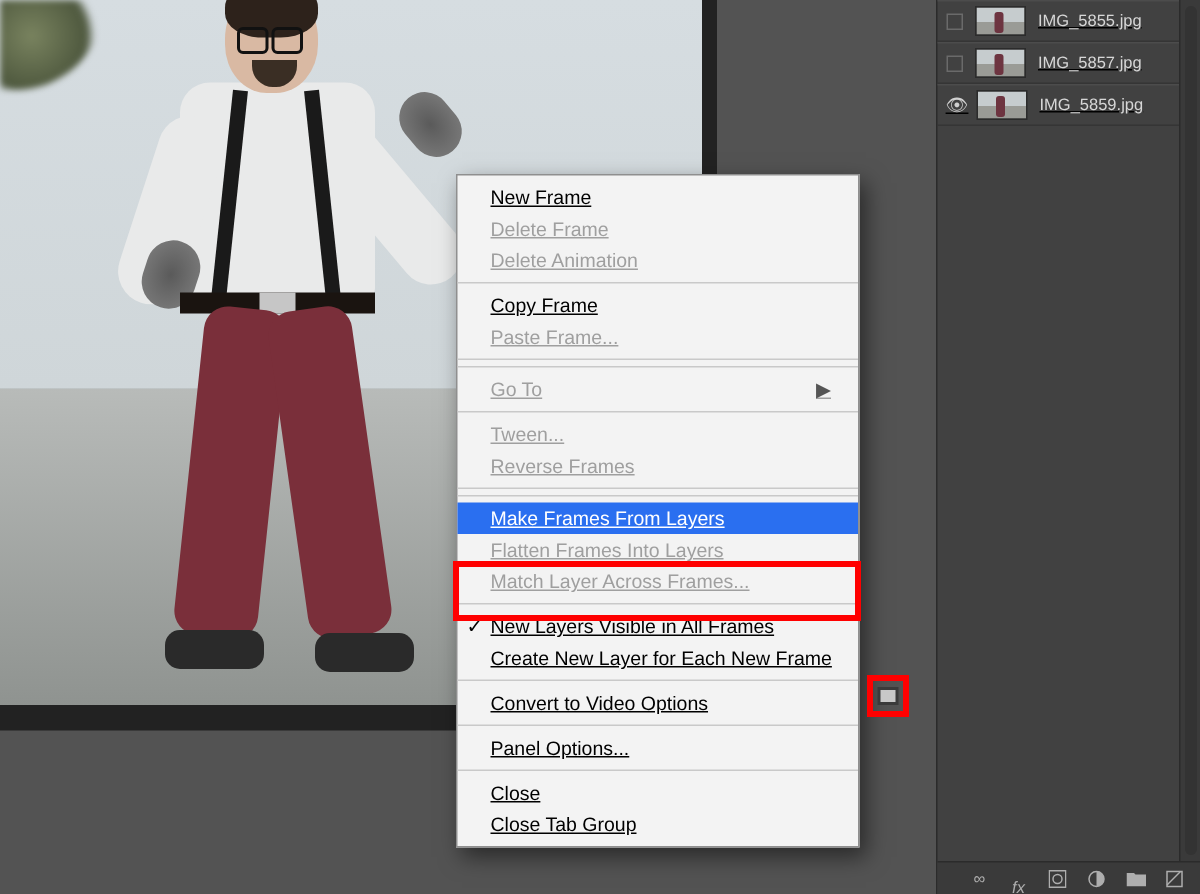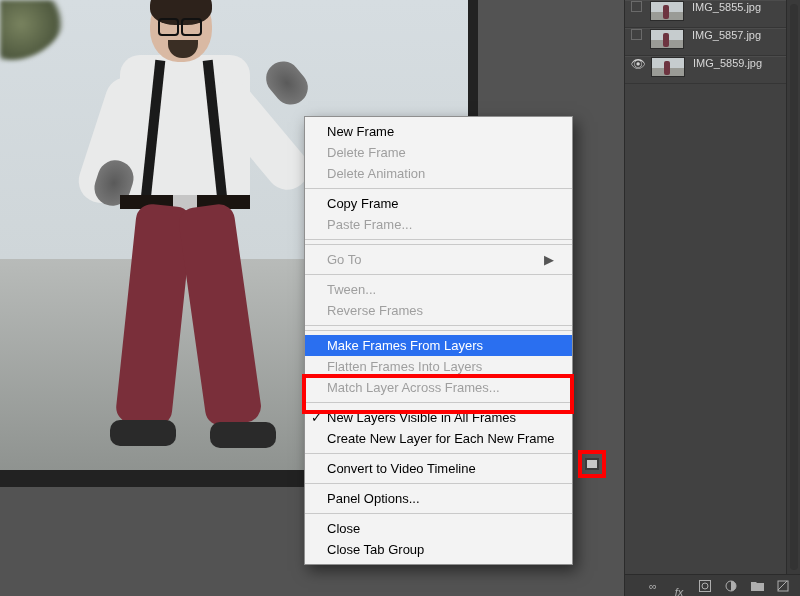--- a/index.html
+++ b/index.html
@@ -31,39 +31,39 @@
   .armR{position:absolute; left:168px; top:70px; width:42px; height:130px; background:#e9eaea; border-radius:22px; transform: rotate(-40deg);}
   .tatL{position:absolute; left:26px; top:160px; width:36px; height:46px; background: radial-gradient(#5a5a5a,#808080); border-radius:18px; transform: rotate(18deg);}
   .tatR{position:absolute; left:200px; top:60px; width:34px; height:46px; background: radial-gradient(#5a5a5a,#808080); border-radius:18px; transform: rotate(-40deg);}
   .legL,.legR{position:absolute; top:205px; width:56px; height:220px; background:#7a2f3a; border-radius:16px;}
   .legL{left:56px; transform: rotate(6deg);} .legR{left:122px; transform: rotate(-8deg);}
   .shoeL,.shoeR{position:absolute; width:66px; height:26px; background:#2a2a2a; border-radius:10px;}
   .shoeL{left:40px; top:420px;} .shoeR{left:140px; top:422px;}
 
   
   .ctx { position: absolute; left: 304px; top: 116px; width: 269px; background: #f3f3f3; border: 1px solid #8f8f8f; box-shadow: 4px 6px 14px rgba(0,0,0,0.5); font-size: 13px; color: #000; padding: 4px 0; }
-  .ctx .item { padding: 3px 18px 3px 22px; white-space: nowrap; display:flex; align-items:center; justify-content:space-between; }
+  .ctx .item { padding: 3px 18px 3px 22px; white-space: nowrap; display:flex; align-items:center; justify-content:space-between;text-decoration:underline; }
   .ctx .item.disabled { color: #9f9f9f; }
   .ctx .sep { height: 1px; background: #c9c9c9; margin: 4px 0; }
   .ctx .item.sel { background: #2a6ff0; color: #fff; }
   .ctx .check::before { content: "✓"; position: absolute; margin-left: -16px; }
   .ctx .arrow { color:#555; }
 
   
   .redbox { position: absolute; border: 4px solid #ff0000; pointer-events: none; }
   .red1 { left: 302px; top: 374px; width: 272px; height: 40px; }
   .red2 { left: 578px; top: 450px; width: 28px; height: 28px; }
 
   
   .ham { position:absolute; left:585px; top:458px; width:14px; height:12px; background:#3a3a3a; display:flex; flex-direction:column; justify-content:space-between; padding:2px 2px;}
   .ham span{display:block; height:1.5px; background:#c8c8c8;}
 
   
   .panel { position:absolute; right:0; top:0; width:176px; height:596px; background:#414141; border-left:1px solid #2b2b2b; }
-  .layer { display:flex; align-items:flex-start; height:28px; padding:0 6px 0 6px; border-bottom:1px solid #353535; border-top:1px solid #4c4c4c; }
+  .layer { display:flex; align-items:center; height:28px; padding:0 6px 0 6px; border-bottom:1px solid #353535; border-top:1px solid #4c4c4c;text-decoration:underline; }
   .vis { width:14px; height:14px; margin-right:6px; display:flex; align-items:center; justify-content:center; color:#d0d0d0; font-size:12px;}
   .visbox { width:11px; height:11px; border:1px solid #6a6a6a; margin-right:8px;}
   .thumb { width:34px; height:20px; background: linear-gradient(#c6ccce 0 55%, #9a9b96 55% 100%); margin-right:8px; border:1px solid #2b2b2b; position:relative;}
   .thumb::after{content:"";position:absolute;left:12px;top:3px;width:6px;height:14px;background:#6d3440;border-radius:2px;}
   .lname { color:#d7d7d7; font-size:11px;}
 
   .panel-footer { position:absolute; bottom:0; left:0; right:0; height:22px; background:#3a3a3a; border-top:1px solid #2b2b2b; display:flex; align-items:center; justify-content:flex-end; gap:12px; padding:0 10px; color:#aeaeae; font-size:11px;}
   .fico { width:14px; height:14px; display:flex; align-items:center; justify-content:center; }
   .scroll { position:absolute; right:0; top:0; width:14px; height: calc(100% - 22px); background:#3a3a3a; border-left:1px solid #2b2b2b;}
   .scroll .track{position:absolute; top:4px; bottom:4px; left:3px; width:8px; background:#333; border-radius:4px;}
@@ -143,21 +143,21 @@
     </div>
   <div class="sep"></div>
   <div class="item check">
       <span>New Layers Visible in All Frames</span>
     </div>
   <div class="item">
       <span>Create New Layer for Each New Frame</span>
     </div>
   <div class="sep"></div>
   <div class="item">
-      <span>Convert to Video Timeline</span>
+      <span>Convert to Video Options</span>
     </div>
   <div class="sep"></div>
   <div class="item">
       <span>Panel Options...</span>
     </div>
   <div class="sep"></div>
   <div class="item">
       <span>Close</span>
     </div>
   <div class="item">

